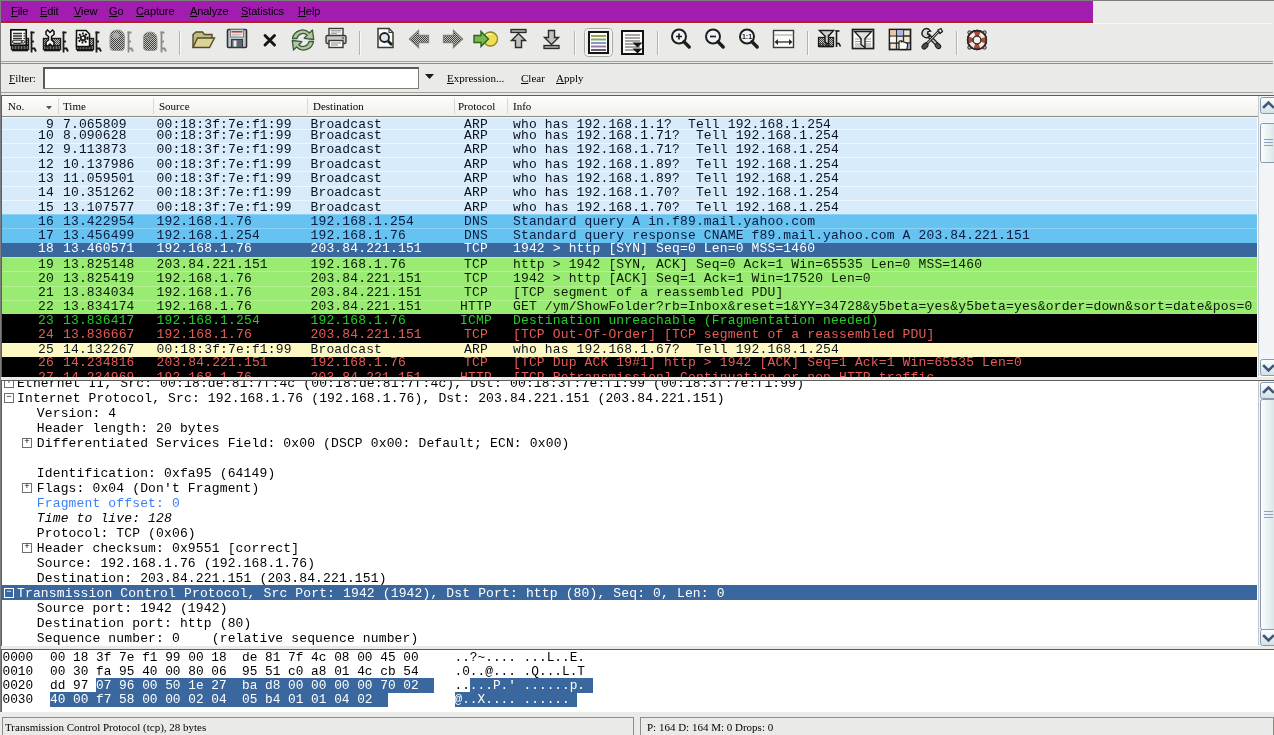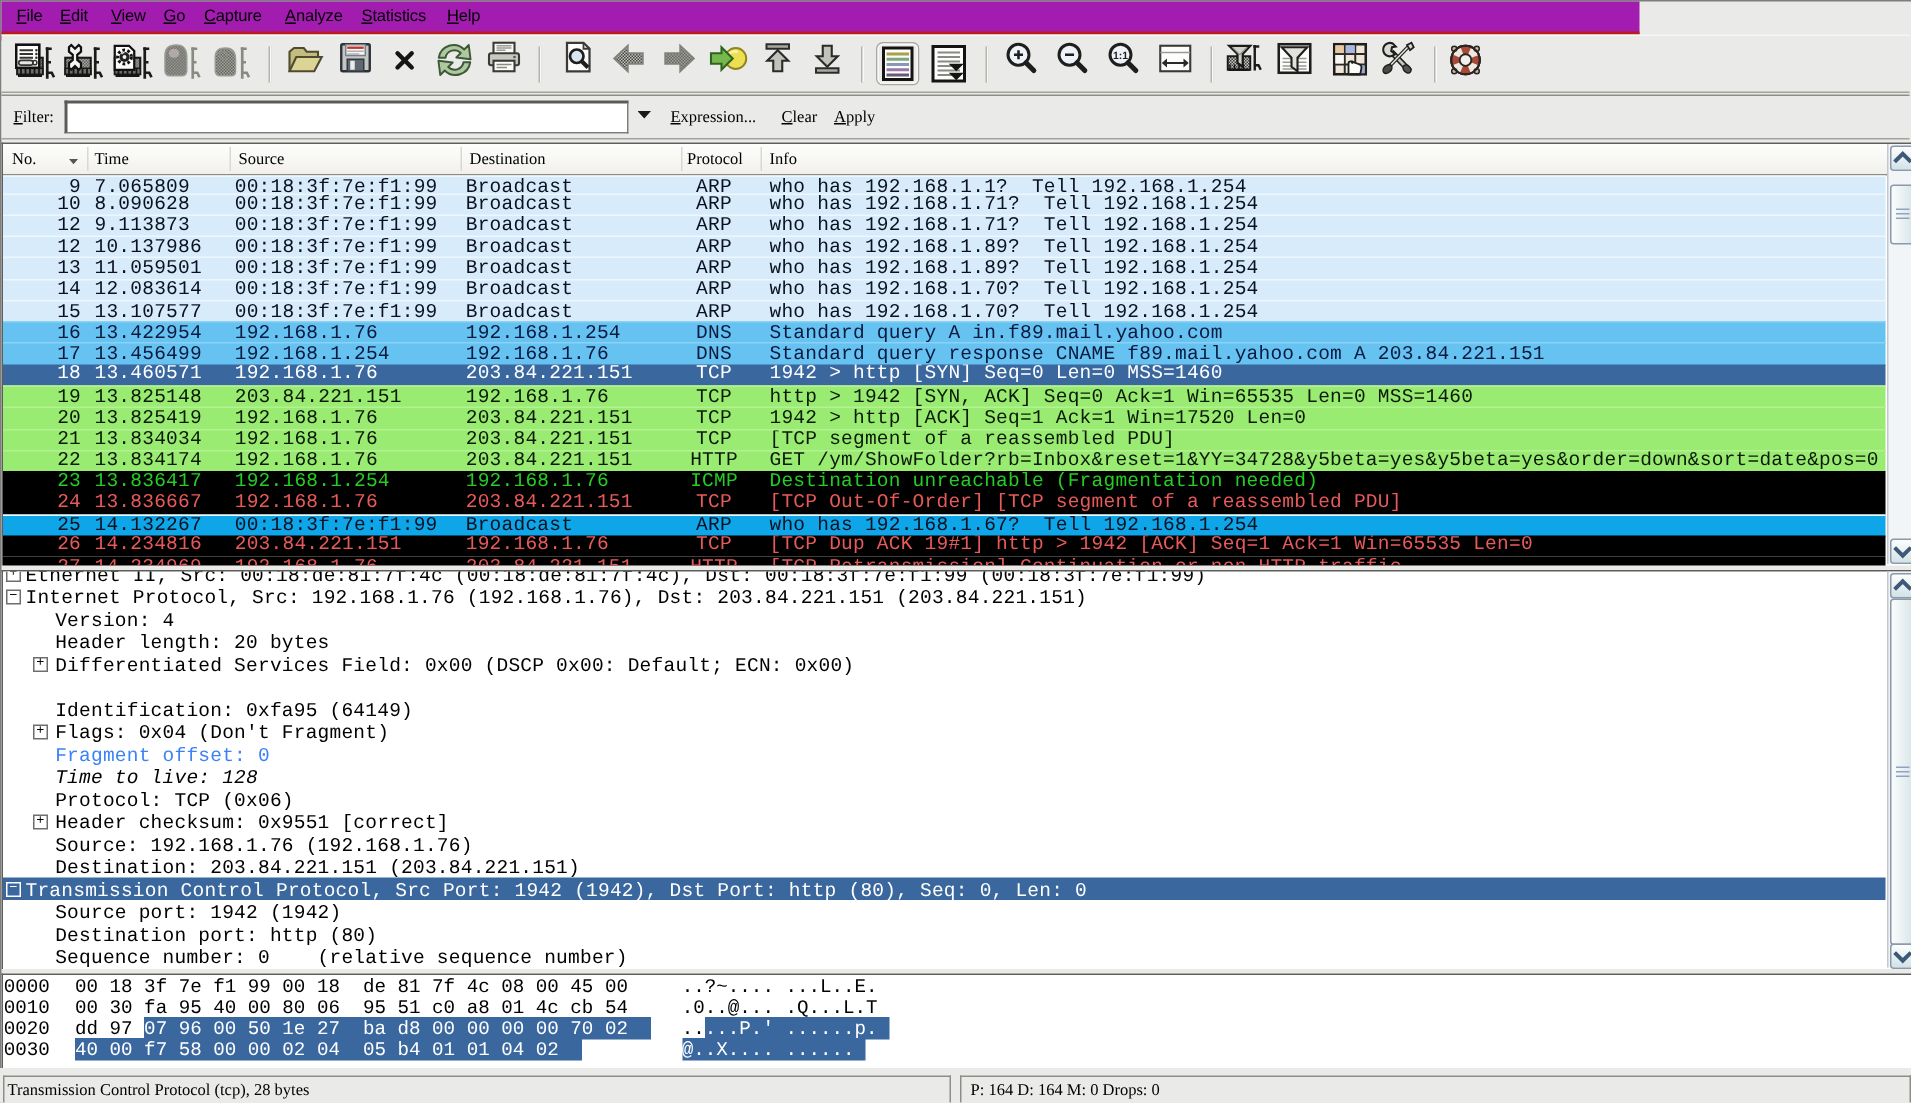--- a/index.html
+++ b/index.html
@@ -475,32 +475,32 @@
 <span class="sans11 abs" style="left:511px;top:4px">Info</span>
 <svg class="abs" style="left:44px;top:10px" width="7" height="4">
         <polygon points="0,0 6,0 3,3.5" fill="#555555"></polygon>
       </svg>
 </div>
 <div class="plrow m" style="top:21.0px;height:11.50px;background:#D8EBFA;border-top:1px solid #EEF7FE;color:#0A1220"><span class="c-no">9</span><span class="c-t">7.065809</span><span class="c-s">00:18:3f:7e:f1:99</span><span class="c-d">Broadcast</span><span class="c-p">ARP</span><span class="c-i">who has 192.168.1.1?  Tell 192.168.1.254</span></div>
 <div class="plrow m" style="top:32.5px;height:14.27px;background:#D8EBFA;border-top:1px solid #EEF7FE;color:#0A1220"><span class="c-no">10</span><span class="c-t">8.090628</span><span class="c-s">00:18:3f:7e:f1:99</span><span class="c-d">Broadcast</span><span class="c-p">ARP</span><span class="c-i">who has 192.168.1.71?  Tell 192.168.1.254</span></div>
 <div class="plrow m" style="top:46.8px;height:14.27px;background:#D8EBFA;border-top:1px solid #EEF7FE;color:#0A1220"><span class="c-no">12</span><span class="c-t">9.113873</span><span class="c-s">00:18:3f:7e:f1:99</span><span class="c-d">Broadcast</span><span class="c-p">ARP</span><span class="c-i">who has 192.168.1.71?  Tell 192.168.1.254</span></div>
 <div class="plrow m" style="top:61.0px;height:14.27px;background:#D8EBFA;border-top:1px solid #EEF7FE;color:#0A1220"><span class="c-no">12</span><span class="c-t">10.137986</span><span class="c-s">00:18:3f:7e:f1:99</span><span class="c-d">Broadcast</span><span class="c-p">ARP</span><span class="c-i">who has 192.168.1.89?  Tell 192.168.1.254</span></div>
 <div class="plrow m" style="top:75.3px;height:14.27px;background:#D8EBFA;border-top:1px solid #EEF7FE;color:#0A1220"><span class="c-no">13</span><span class="c-t">11.059501</span><span class="c-s">00:18:3f:7e:f1:99</span><span class="c-d">Broadcast</span><span class="c-p">ARP</span><span class="c-i">who has 192.168.1.89?  Tell 192.168.1.254</span></div>
-<div class="plrow m" style="top:89.6px;height:14.27px;background:#D8EBFA;border-top:1px solid #EEF7FE;color:#0A1220"><span class="c-no">14</span><span class="c-t">12.083614</span><span class="c-s">00:18:3f:7e:f1:99</span><span class="c-d">Broadcast</span><span class="c-p">ARP</span><span class="c-i">who has 192.168.1.70?  Tell 192.168.1.254</span></div>
+<div class="plrow m" style="top:89.6px;height:14.27px;background:#D8EBFA;border-top:1px solid #EEF7FE;color:#0A1220"><span class="c-no">14</span><span class="c-t">10.351262</span><span class="c-s">00:18:3f:7e:f1:99</span><span class="c-d">Broadcast</span><span class="c-p">ARP</span><span class="c-i">who has 192.168.1.70?  Tell 192.168.1.254</span></div>
 <div class="plrow m" style="top:103.9px;height:14.27px;background:#D8EBFA;border-top:1px solid #EEF7FE;color:#0A1220"><span class="c-no">15</span><span class="c-t">13.107577</span><span class="c-s">00:18:3f:7e:f1:99</span><span class="c-d">Broadcast</span><span class="c-p">ARP</span><span class="c-i">who has 192.168.1.70?  Tell 192.168.1.254</span></div>
 <div class="plrow m" style="top:118.1px;height:14.27px;background:#66C2F0;border-top:1px solid #8AD2F6;color:#0A1A40"><span class="c-no">16</span><span class="c-t">13.422954</span><span class="c-s">192.168.1.76</span><span class="c-d">192.168.1.254</span><span class="c-p">DNS</span><span class="c-i">Standard query A in.f89.mail.yahoo.com</span></div>
 <div class="plrow m" style="top:132.4px;height:14.27px;background:#66C2F0;border-top:1px solid #8AD2F6;color:#0A1A40"><span class="c-no">17</span><span class="c-t">13.456499</span><span class="c-s">192.168.1.254</span><span class="c-d">192.168.1.76</span><span class="c-p">DNS</span><span class="c-i">Standard query response CNAME f89.mail.yahoo.com A 203.84.221.151</span></div>
 <div class="plrow m" style="top:146.7px;height:14.27px;background:#39679E;color:#FFFFFF"><span class="c-no">18</span><span class="c-t">13.460571</span><span class="c-s">192.168.1.76</span><span class="c-d">203.84.221.151</span><span class="c-p">TCP</span><span class="c-i">1942 &gt; http [SYN] Seq=0 Len=0 MSS=1460</span></div>
 <div class="plrow m" style="top:160.9px;height:14.27px;background:#9AEB72;border-top:1px solid #B4F291;color:#0A1A06"><span class="c-no">19</span><span class="c-t">13.825148</span><span class="c-s">203.84.221.151</span><span class="c-d">192.168.1.76</span><span class="c-p">TCP</span><span class="c-i">http &gt; 1942 [SYN, ACK] Seq=0 Ack=1 Win=65535 Len=0 MSS=1460</span></div>
 <div class="plrow m" style="top:175.2px;height:14.27px;background:#9AEB72;border-top:1px solid #B4F291;color:#0A1A06"><span class="c-no">20</span><span class="c-t">13.825419</span><span class="c-s">192.168.1.76</span><span class="c-d">203.84.221.151</span><span class="c-p">TCP</span><span class="c-i">1942 &gt; http [ACK] Seq=1 Ack=1 Win=17520 Len=0</span></div>
 <div class="plrow m" style="top:189.5px;height:14.27px;background:#9AEB72;border-top:1px solid #B4F291;color:#0A1A06"><span class="c-no">21</span><span class="c-t">13.834034</span><span class="c-s">192.168.1.76</span><span class="c-d">203.84.221.151</span><span class="c-p">TCP</span><span class="c-i">[TCP segment of a reassembled PDU]</span></div>
 <div class="plrow m" style="top:203.7px;height:14.27px;background:#9AEB72;border-top:1px solid #B4F291;color:#0A1A06"><span class="c-no">22</span><span class="c-t">13.834174</span><span class="c-s">192.168.1.76</span><span class="c-d">203.84.221.151</span><span class="c-p">HTTP</span><span class="c-i">GET /ym/ShowFolder?rb=Inbox&amp;reset=1&amp;YY=34728&amp;y5beta=yes&amp;y5beta=yes&amp;order=down&amp;sort=date&amp;pos=0</span></div>
 <div class="plrow m" style="top:218.0px;height:14.27px;background:#000000;color:#24CC24"><span class="c-no">23</span><span class="c-t">13.836417</span><span class="c-s">192.168.1.254</span><span class="c-d">192.168.1.76</span><span class="c-p">ICMP</span><span class="c-i">Destination unreachable (Fragmentation needed)</span></div>
 <div class="plrow m" style="top:232.3px;height:14.27px;background:#000000;color:#E85A5A"><span class="c-no">24</span><span class="c-t">13.836667</span><span class="c-s">192.168.1.76</span><span class="c-d">203.84.221.151</span><span class="c-p">TCP</span><span class="c-i">[TCP Out-Of-Order] [TCP segment of a reassembled PDU]</span></div>
-<div class="plrow m" style="top:246.5px;height:14.27px;background:#0ea5e9;border-top:1px solid #F4FAFE;color:#0A1220"><span class="c-no">25</span><span class="c-t">14.132267</span><span class="c-s">00:18:3f:7e:f1:99</span><span class="c-d">Broadcast</span><span class="c-p">ARP</span><span class="c-i">who has 192.168.1.67?  Tell 192.168.1.254</span></div>
+<div class="plrow m" style="top:246.5px;height:14.27px;background:#fef9c3;border-top:1px solid #F4FAFE;color:#0A1220"><span class="c-no">25</span><span class="c-t">14.132267</span><span class="c-s">00:18:3f:7e:f1:99</span><span class="c-d">Broadcast</span><span class="c-p">ARP</span><span class="c-i">who has 192.168.1.67?  Tell 192.168.1.254</span></div>
 <div class="plrow m" style="top:260.8px;height:14.27px;background:#000000;color:#E85A5A"><span class="c-no">26</span><span class="c-t">14.234816</span><span class="c-s">203.84.221.151</span><span class="c-d">192.168.1.76</span><span class="c-p">TCP</span><span class="c-i">[TCP Dup ACK 19#1] http &gt; 1942 [ACK] Seq=1 Ack=1 Win=65535 Len=0</span></div>
 <div class="plrow m" style="top:275.1px;height:14.27px;background:#000000;color:#E85A5A"><span class="c-no">27</span><span class="c-t">14.234969</span><span class="c-s">192.168.1.76</span><span class="c-d">203.84.221.151</span><span class="c-p">HTTP</span><span class="c-i">[TCP Retransmission] Continuation or non-HTTP traffic</span></div>
 <div class="sb" style="left:1256px;top:0px;height:280px">
       <div class="sbbtn" style="top:0.5px">
         <svg width="15" height="15" style="position:absolute;left:0;top:0">
           <polyline points="3,9 7.5,4.5 12,9" fill="none" stroke="#3D5878" stroke-width="2.6" stroke-linecap="square" stroke-linejoin="miter"></polyline>
         </svg>
       </div>
       <div class="sbthumb" style="top:27px;height:38px">
         <div style="position:absolute;left:3px;top:15px;width:9px;height:1px;background:#8FA3C0"></div>

